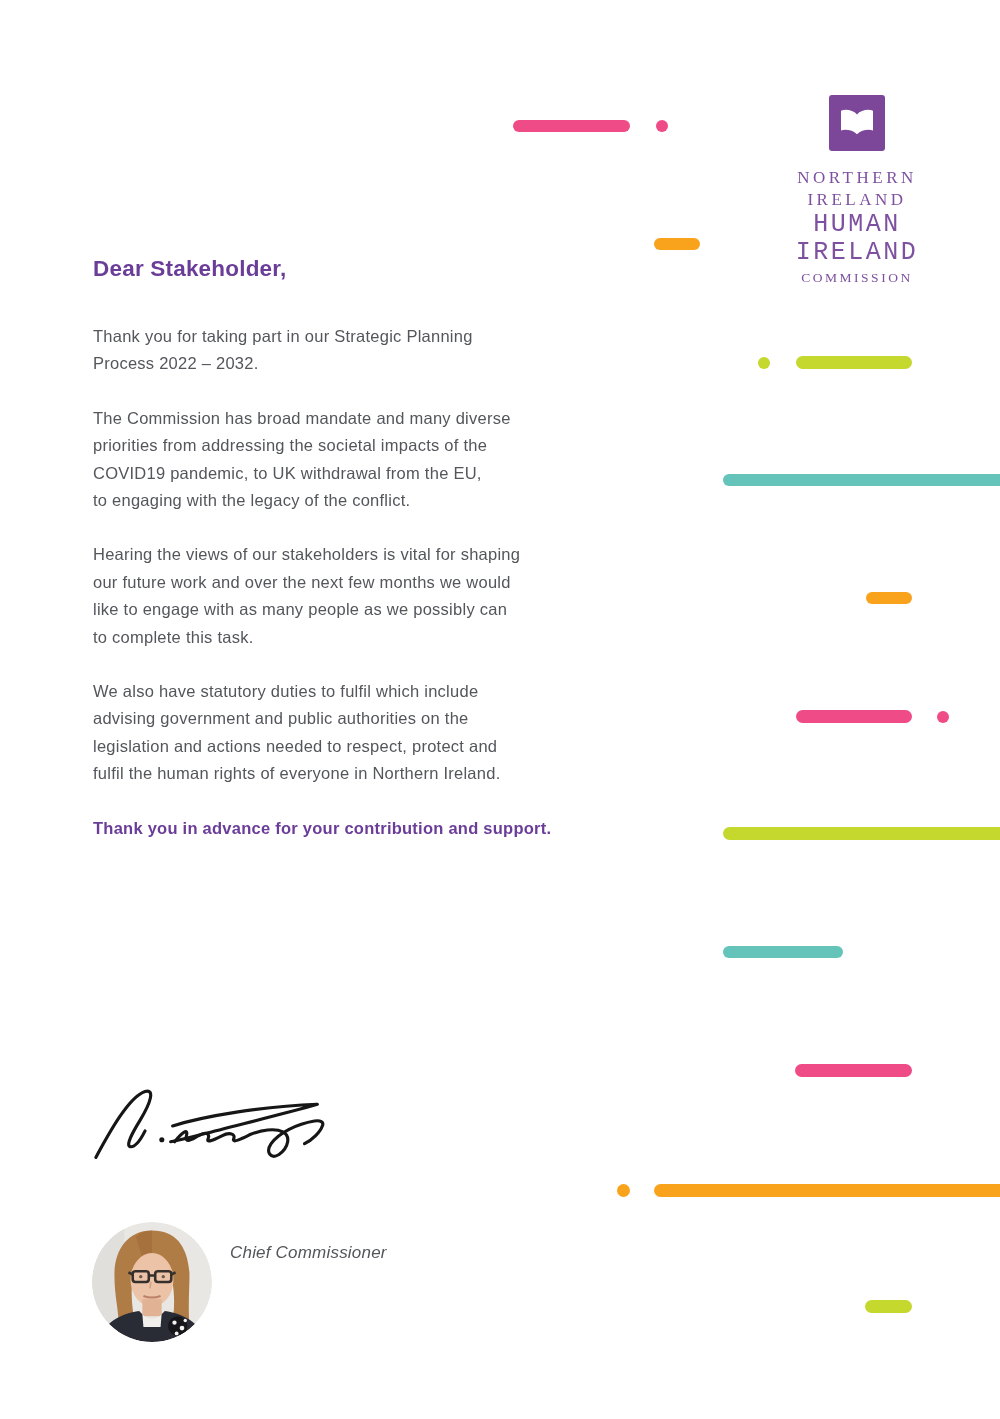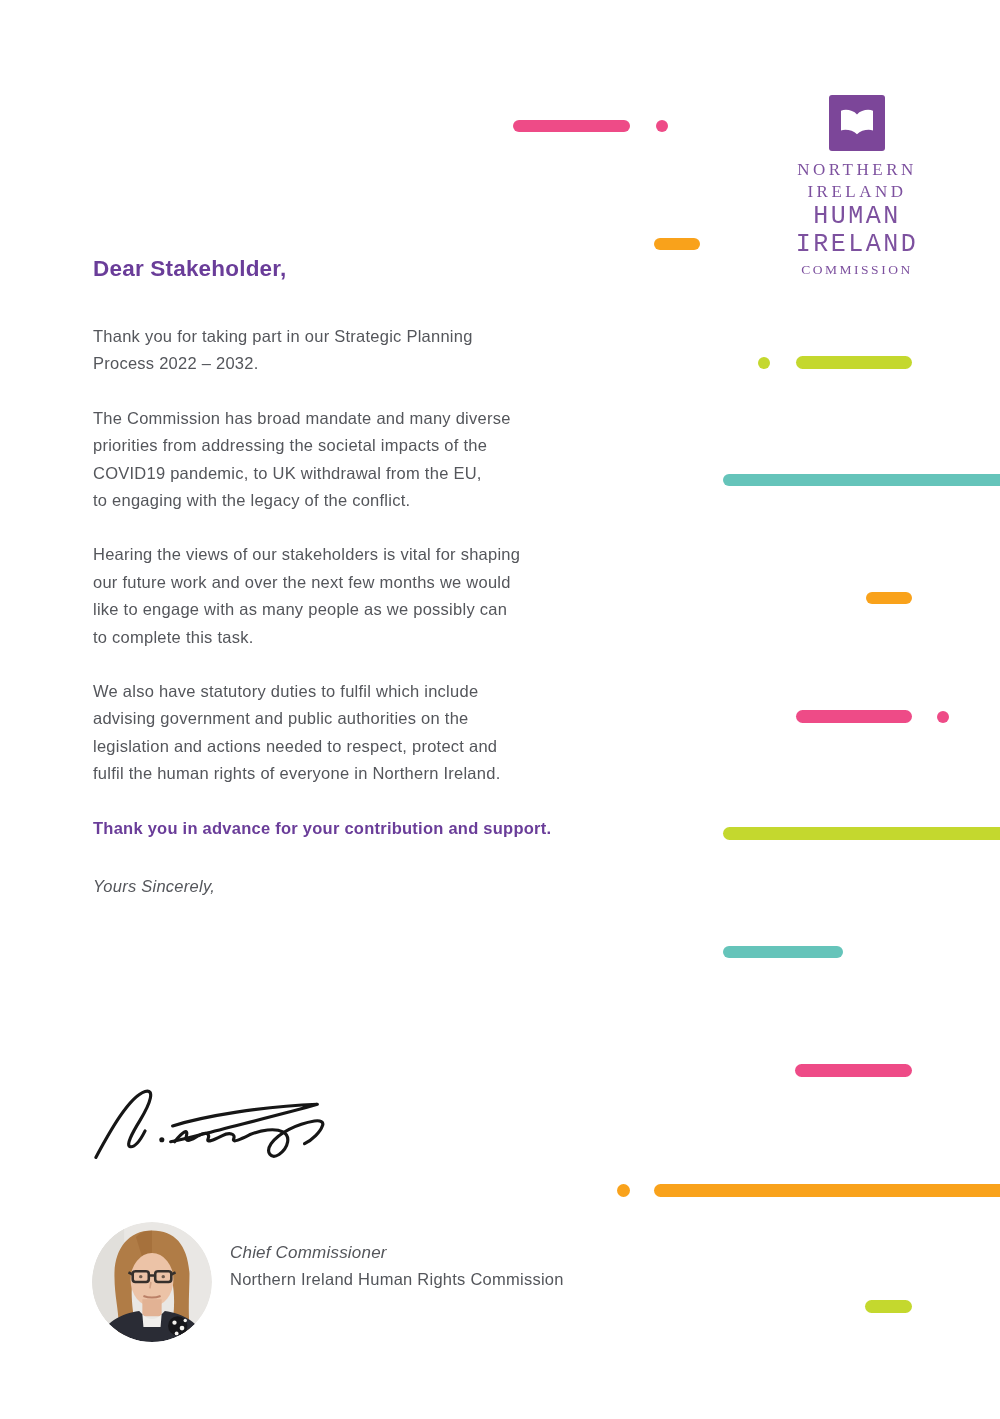--- a/index.html
+++ b/index.html
@@ -8,21 +8,21 @@
     font-family:"Liberation Sans",sans-serif;
   }
   .decor{position:absolute;}
   
   .logo{position:absolute;left:781px;top:95px;width:152px;text-align:center;
         color:#7d519f;font-family:"Liberation Serif",serif;}
   .logo-square{width:56px;height:56px;margin:0 auto;background:#7c4699;border-radius:3px;
         display:flex;align-items:center;justify-content:center;}
   .logo-line{white-space:nowrap;}
   .l-small{font-size:17px;letter-spacing:3.5px;line-height:22px;}
-  .l-first{margin-top:8px;}
+  .l-first{margin-top:16px;}
   .l-big{font-size:25px;letter-spacing:2.5px;line-height:28px;font-family:Liberation Mono, monospace;}
   .l-tiny{font-size:13.5px;letter-spacing:2.5px;line-height:21px;}
   
   .letter{position:absolute;left:93px;top:256px;width:565px;color:#54565b;}
   .letter h1{margin:0 0 41px;font-size:22.5px;line-height:26px;color:#6a3d99;
         font-weight:bold;letter-spacing:.2px;}
   .letter p{margin:0 0 27px;font-size:16.5px;line-height:27.4px;letter-spacing:.25px;
         white-space:pre-line;}
   .letter p.closing{color:#6a3d99;font-weight:bold;margin-bottom:31px;}
   .letter p.valediction{font-style:italic;}
@@ -81,21 +81,20 @@
 to engaging with the legacy of the conflict.</p>
     <p>Hearing the views of our stakeholders is vital for shaping
 our future work and over the next few months we would
 like to engage with as many people as we possibly can
 to complete this task.</p>
     <p>We also have statutory duties to fulfil which include
 advising government and public authorities on the
 legislation and actions needed to respect, protect and
 fulfil the human rights of everyone in Northern Ireland.</p>
     <p class="closing">Thank you in advance for your contribution and support.</p>
-    <p class="valediction">Yours Sincerely,</p>
   </div>
 
   <div class="signature">
     <svg width="256" height="95" viewBox="0 0 260 95" aria-hidden="true">
       <g fill="none" stroke="#161616" stroke-width="3.2" stroke-linecap="round" stroke-linejoin="round">
         <path d="M 10 82 C 24 56, 44 20, 60 15 C 70 12, 66 26, 55 44 C 47 57, 40 70, 45 71 C 51 72, 57 61, 60 55"></path>
         <path d="M 88 50 C 120 40, 180 30, 235 28 C 200 38, 150 50, 120 58 C 105 62, 92 65, 86 66"></path>
         <path d="M 90 66 C 98 56, 104 52, 102 60 C 100 68, 108 64, 114 60 C 122 55, 126 58, 124 63 C 122 68, 130 64, 138 60 C 146 56, 152 58, 150 63 C 148 68, 158 63, 166 59 C 178 54, 192 52, 200 56 C 208 60, 206 72, 196 79 C 188 84, 182 77, 188 68 C 196 57, 214 48, 232 45 C 238 44, 242 46, 240 50 C 238 56, 230 64, 222 68"></path>
       </g>
       <circle cx="77" cy="64" r="2.6" fill="#161616"></circle>
@@ -141,16 +140,15 @@
           <circle cx="84" cy="99" r="2.2" fill="#f4f2ef"></circle>
           <circle cx="79" cy="104" r="1.8" fill="#f4f2ef"></circle>
           <circle cx="87" cy="92" r="1.6" fill="#f4f2ef"></circle>
         </g>
       </g>
     </svg>
   </div>
 
   <div class="sig-block">
     <div class="sig-title">Chief Commissioner</div>
-    <div class="sig-org">Northern Ireland Human Rights Commission</div>
   </div>
 
 </div>
 
 </body></html>

